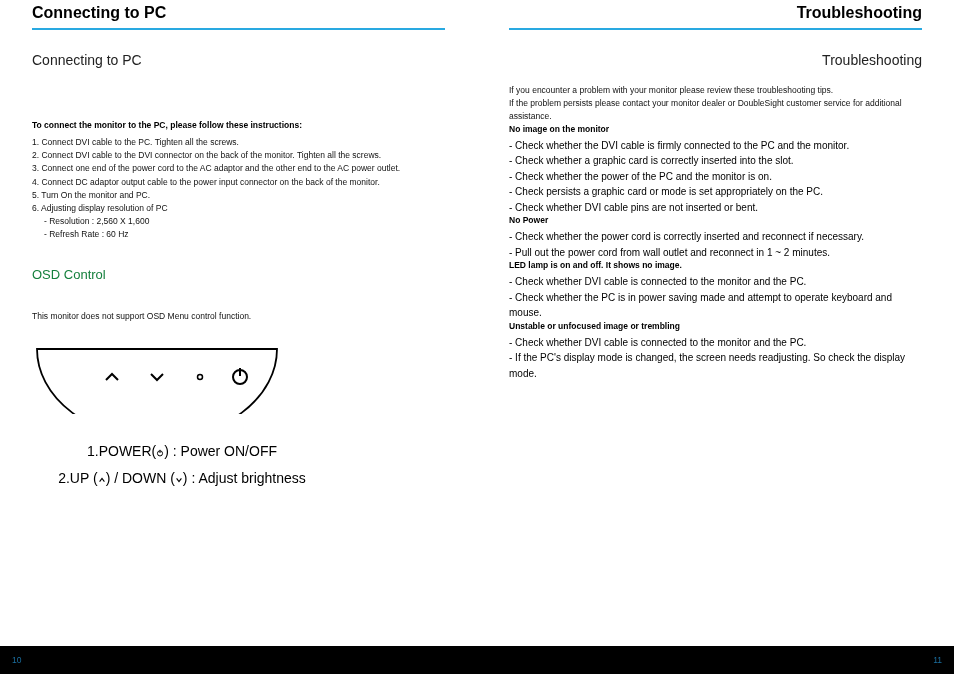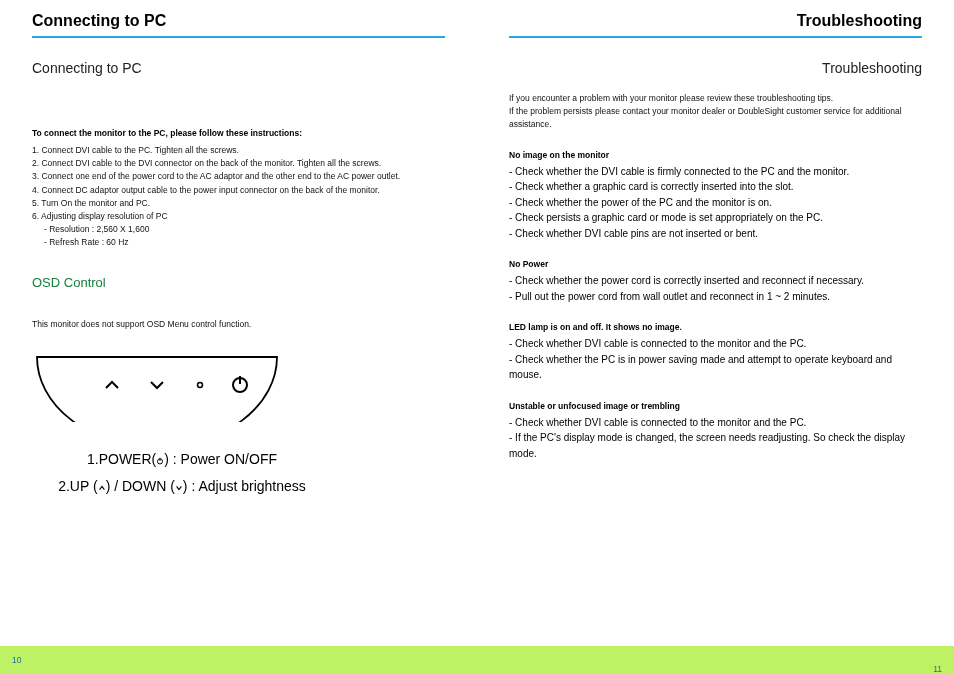--- a/index.html
+++ b/index.html
@@ -12,21 +12,21 @@
     position: relative;
   }
   .spread {
     display: flex;
     width: 100%;
     height: 100%;
   }
   .page {
     width: 50%;
     height: 100%;
-    padding: 12px 32px 0 32px;
+    padding: 4px 32px 0 32px;
     position: relative;
     display: flex;
     flex-direction: column;
   }
   .pg-title {
     font-size: 16px;
     font-weight: 700;
     padding-bottom: 6px;
     border-bottom: 2px solid #29a9e1;
   }
@@ -46,43 +46,43 @@
   .intro { margin-top: 52px; font-weight: 700; font-size: 8.5px; }
   .steps { margin-top: 6px; }
   .steps p { font-size: 8.5px; line-height: 1.55; }
   .indent { padding-left: 12px; }
   .section-head {
     font-size: 13px;
     font-weight: 400;
     margin-top: 26px;
     color: #15803d;
   }
-  .sub-bold { font-weight: 700; font-size: 8.5px; margin-top: 18px; }
+  .sub-bold { font-weight: 700; font-size: 8.5px; }
   .tips p { font-size: 10px; line-height: 1.55; }
   .tips { margin-top: 4px; }
   .panel-wrap { margin-top: 20px; }
   .panel-svg { width: 250px; height: 70px; }
   .legend { margin-top: 20px; text-align: center; width: 300px; }
   .legend p { font-size: 14px; line-height: 1.9; }
   .inline-icon { display:inline-block; vertical-align:middle; }
   .inline-icon svg { width:8px; height:8px; }
   .footer-bar {
     position: absolute;
     bottom: 0;
     left: 0;
     right: 0;
     height: 28px;
-    background: #bef264;
+    background: #000000;
     display: flex;
     align-items: center;
     padding: 0 12px;
     font-size: 8.5px;
     color: #1b6fa0;
   }
-  .footer-bar.right { justify-content: flex-end; align-items: flex-end; }
+  .footer-bar.right { justify-content: flex-end; }
   .right-col-top { margin-top: 16px; }
 </style>
 </head>
 <body>
 
 <div class="spread">
 
   <div class="page">
     <div class="pg-title">Connecting to PC</div>
     <div class="subhead">Connecting to PC</div>

